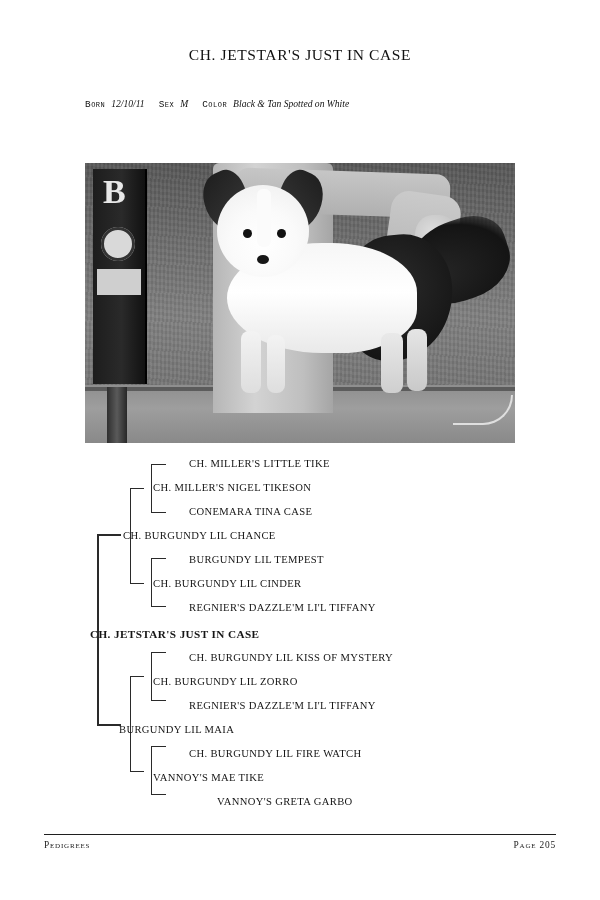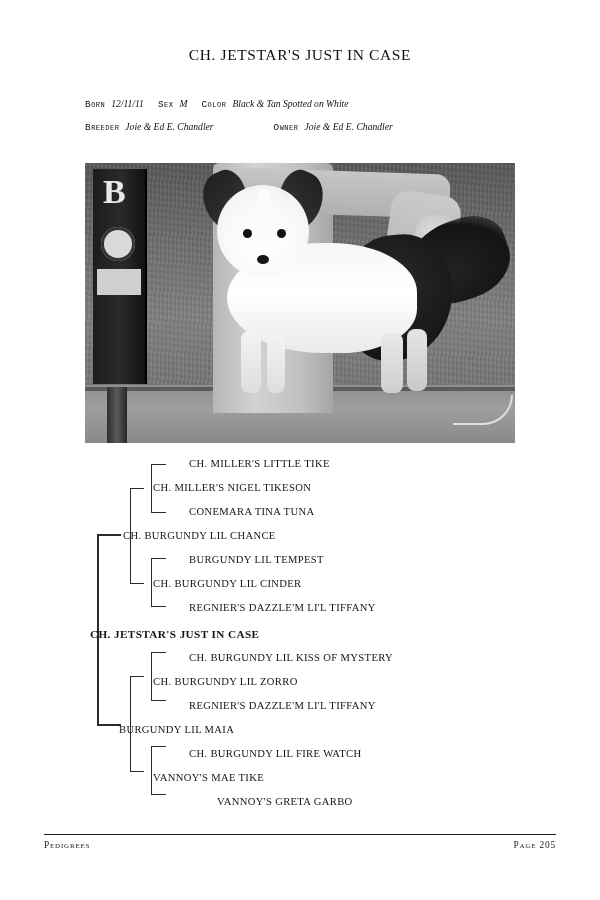--- a/index.html
+++ b/index.html
@@ -324,26 +324,23 @@
   }
 </style>
 </head>
 <body>
 
 <div class="page">
 
   <div class="title">CH. JETSTAR'S JUST IN CASE</div>
 
   <div class="meta meta-row-1">
-    <span class="lbl">Born</span><span class="gap-s"></span><span class="val">12/11/11</span><span class="gap-m"></span><span class="lbl">Sex</span><span class="gap-s"></span><span class="val">M</span><span class="gap-m"></span><span class="lbl">Color</span><span class="gap-s"></span><span class="val">Black &amp; Tan Spotted on White</span>
+    <span class="lbl">Born</span><span class="gap-s"></span><span class="val">12/10/11</span><span class="gap-m"></span><span class="lbl">Sex</span><span class="gap-s"></span><span class="val">M</span><span class="gap-m"></span><span class="lbl">Color</span><span class="gap-s"></span><span class="val">Black &amp; Tan Spotted on White</span>
   </div>
 
-  <div class="meta meta-row-2">
-    <span class="lbl">Breeder</span><span class="gap-s"></span><span class="val">Joie &amp; Ed E. Chandler</span><span class="gap-l"></span><span class="lbl">Owner</span><span class="gap-s"></span><span class="val">Joie &amp; Ed E. Chandler</span>
-  </div>
 
   <div class="photo">
     <div class="ph-grass"></div>
     <div class="ph-floor"></div>
     <div class="ph-floor-edge"></div>
     <div class="ph-signboard">
       <span class="b">B</span>
       <div class="ph-sign-circle"></div>
       <div class="ph-sign-strip"></div>
     </div>
@@ -376,21 +373,21 @@
     <div class="brk" style="left:130px; top:36px; width:13px; height:94px;"></div>
     <div class="brk" style="left:151px; top:106px; width:14px; height:47px;"></div>
     <div class="brk thick" style="left:97px; top:82px; width:22px; height:188px;"></div>
 
     <div class="brk" style="left:151px; top:200px; width:14px; height:47px;"></div>
     <div class="brk" style="left:130px; top:224px; width:13px; height:94px;"></div>
     <div class="brk" style="left:151px; top:294px; width:14px; height:47px;"></div>
 
     <div class="node" style="left:189px; top:6px;">CH. MILLER'S LITTLE TIKE</div>
     <div class="node" style="left:153px; top:30px;">CH. MILLER'S NIGEL TIKESON</div>
-    <div class="node" style="left:189px; top:54px;">CONEMARA TINA TUNA</div>
+    <div class="node" style="left:189px; top:54px;">CONEMARA TINA CASE</div>
     <div class="node" style="left:123px; top:78px;">CH. BURGUNDY LIL CHANCE</div>
     <div class="node" style="left:189px; top:102px;">BURGUNDY LIL TEMPEST</div>
     <div class="node" style="left:153px; top:126px;">CH. BURGUNDY LIL CINDER</div>
     <div class="node" style="left:189px; top:150px;">REGNIER'S DAZZLE'M LI'L TIFFANY</div>
 
     <div class="node subject" style="left:90px; top:176px;">CH. JETSTAR'S JUST IN CASE</div>
 
     <div class="node" style="left:189px; top:200px;">CH. BURGUNDY LIL KISS OF MYSTERY</div>
     <div class="node" style="left:153px; top:224px;">CH. BURGUNDY LIL ZORRO</div>
     <div class="node" style="left:189px; top:248px;">REGNIER'S DAZZLE'M LI'L TIFFANY</div>

